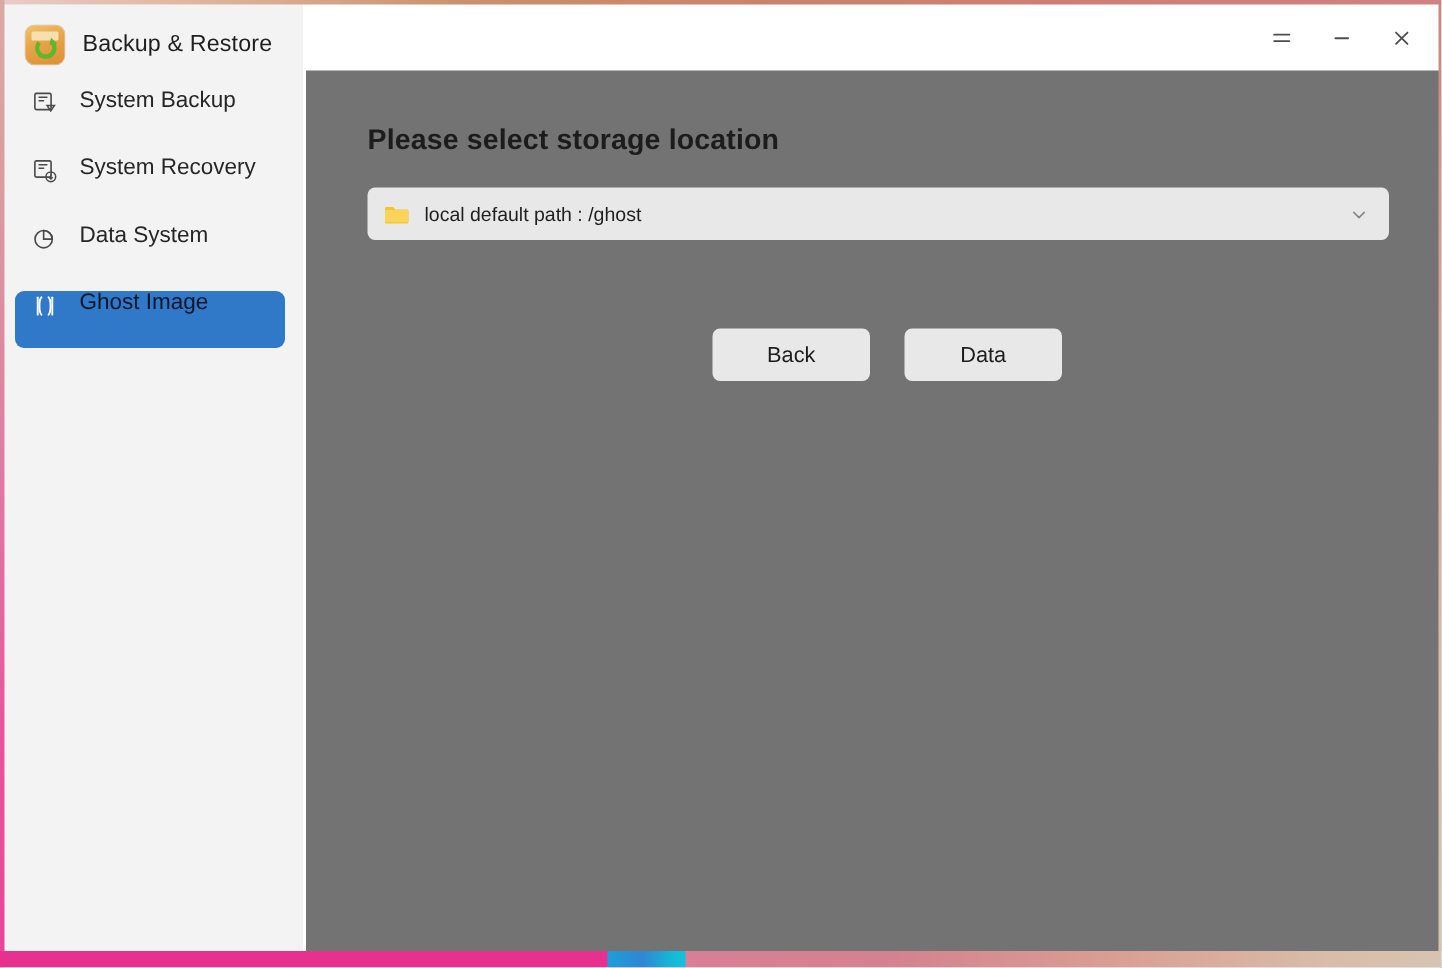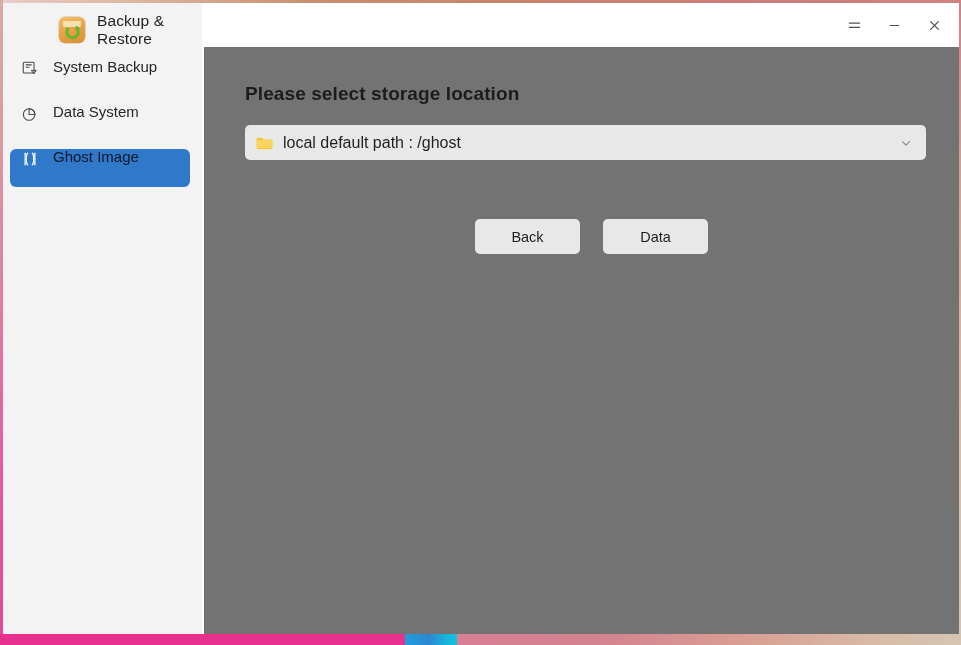--- a/index.html
+++ b/index.html
@@ -64,21 +64,20 @@
     background: #f3f3f3;
     z-index: 10;
   }
 
   .brand {
     display: flex;
     align-items: center;
     gap: 12px;
     padding: 10px 0 0 14px;
     height: 44px;
-    margin-left: 42px;
   }
   .brand-label {
     font-size: 15.5px;
     color: #1f1f1f;
     letter-spacing: 0.1px;
   }
 
   
   .app-logo {
     width: 26px; height: 26px;
@@ -179,21 +178,21 @@
     align-items: center;
     cursor: pointer;
   }
   .folder-ico {
     margin-left: 11px;
     width: 17px; height: 14px;
     flex: 0 0 auto;
   }
   .select-value {
     margin-left: 10px;
-    font-size: 16px;
+    font-size: 13px;
     color: #1f1f1f;
   }
   .chevron {
     margin-left: auto;
     margin-right: 13px;
     width: 14px; height: 14px;
     color: #868686;
     flex: 0 0 auto;
   }
 
@@ -241,20 +240,31 @@
         <span class="nav-ico">
           <svg width="18" height="18" viewBox="0 0 20 20" fill="none" stroke="currentColor" stroke-width="1.2">
             <rect x="2.5" y="2.5" width="12" height="12" rx="1.2"></rect>
             <path d="M5.2 5.4h6.6M5.2 8h4.2"></path>
             <path d="M11.5 11.5h5.5l-2.75 4z" stroke-width="1.1"></path>
           </svg>
         </span>
         <span class="nav-label">System Backup</span>
       </div>
 
+      <div class="nav-item">
+        <span class="nav-ico">
+          <svg width="18" height="18" viewBox="0 0 20 20" fill="none" stroke="currentColor" stroke-width="1.2">
+            <rect x="2.5" y="2.5" width="12" height="12" rx="1.2"></rect>
+            <path d="M5.2 5.4h6.6M5.2 8h4.2"></path>
+            <circle cx="14.3" cy="14.3" r="3.6" stroke-width="1.1"></circle>
+            <path d="M14.3 12.6v3.4M12.9 14.6l1.4 1.4 1.4-1.4" stroke-width="1"></path>
+          </svg>
+        </span>
+        <span class="nav-label">System Recovery</span>
+      </div>
 
       <div class="nav-item">
         <span class="nav-ico">
           <svg width="18" height="18" viewBox="0 0 20 20" fill="none" stroke="currentColor" stroke-width="1.2">
             <circle cx="9" cy="10.5" r="6.4"></circle>
             <path d="M9 10.5V4.1a6.4 6.4 0 0 1 6.4 6.4z"></path>
           </svg>
         </span>
         <span class="nav-label">Data System</span>
       </div>

